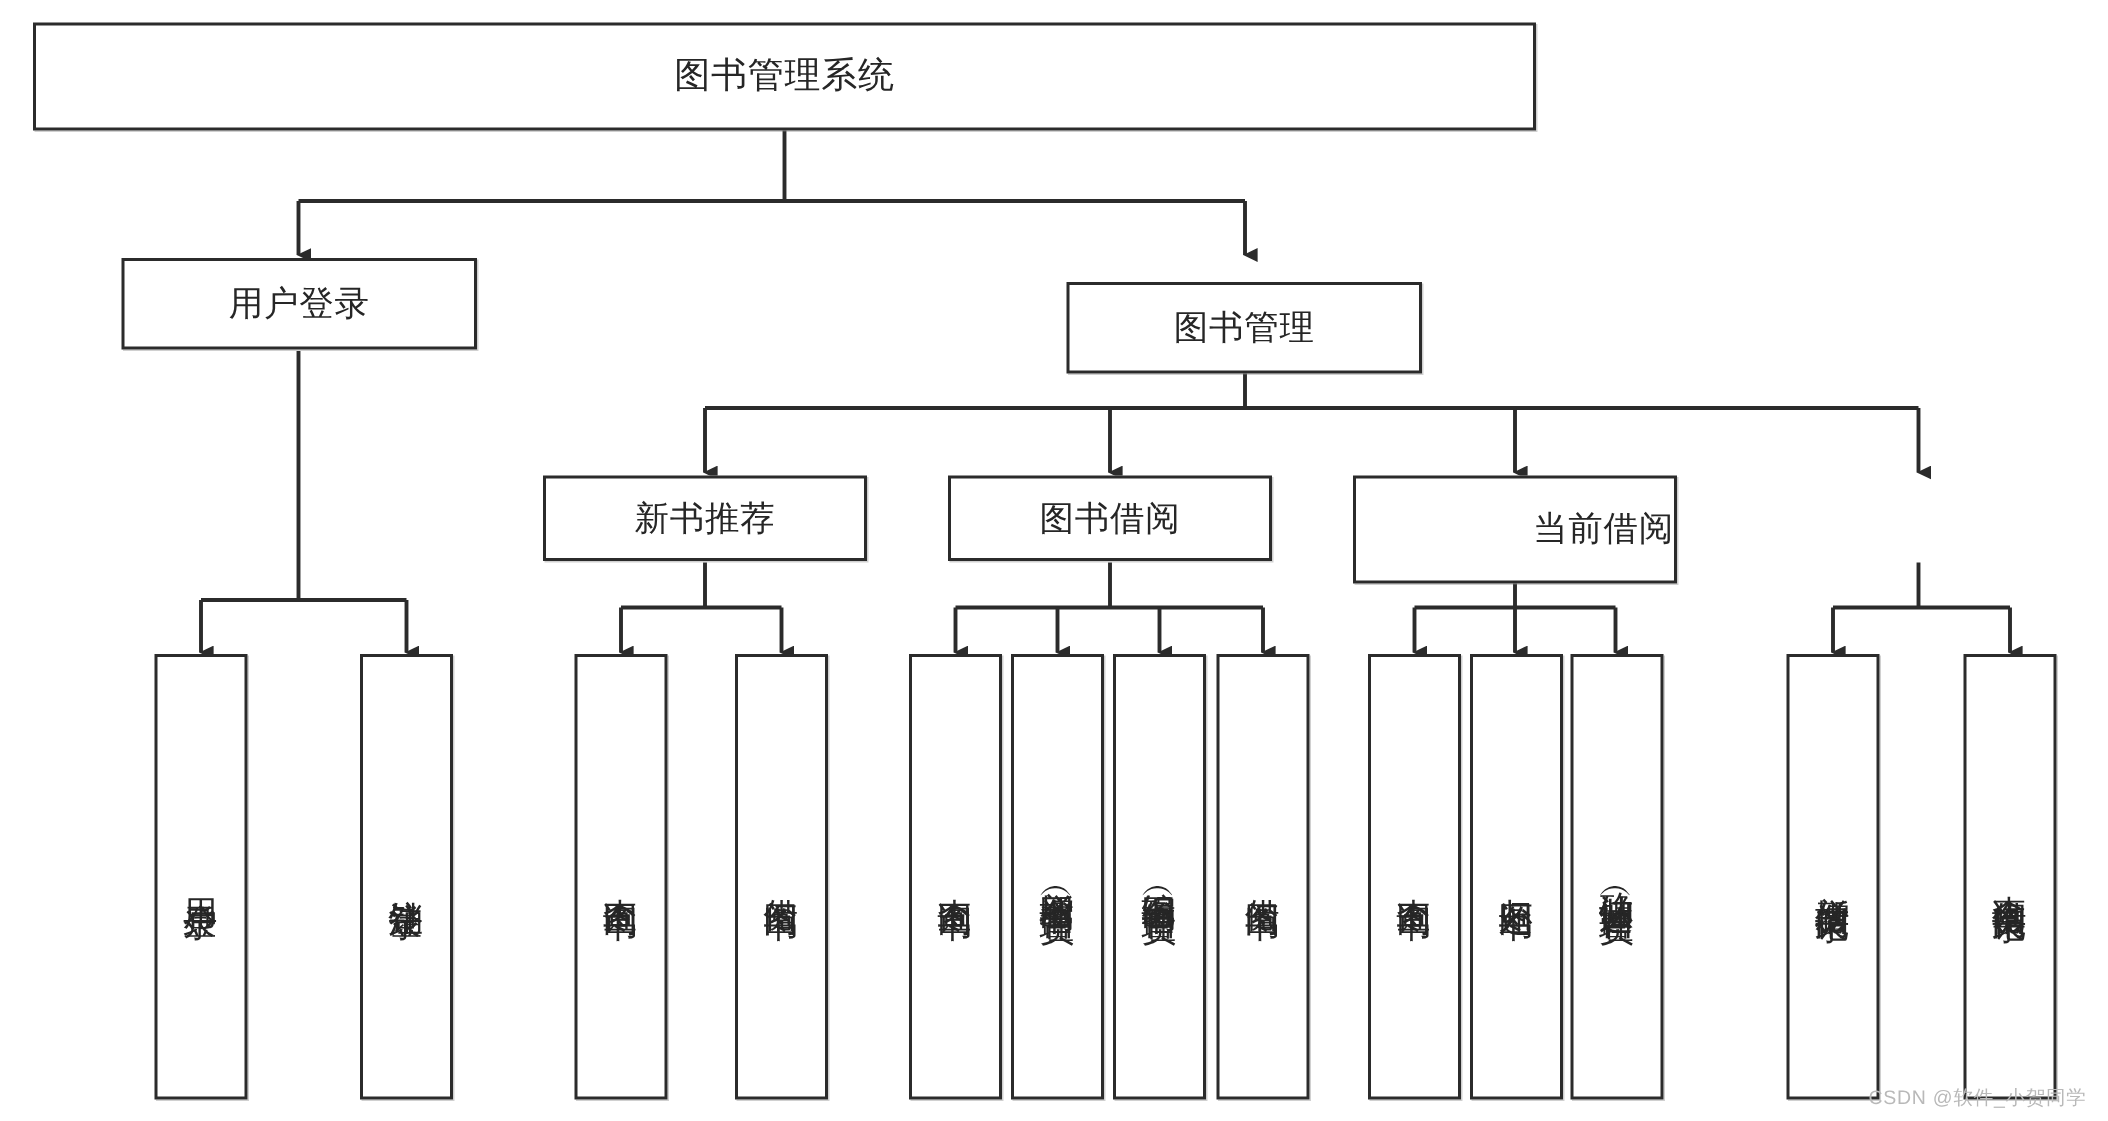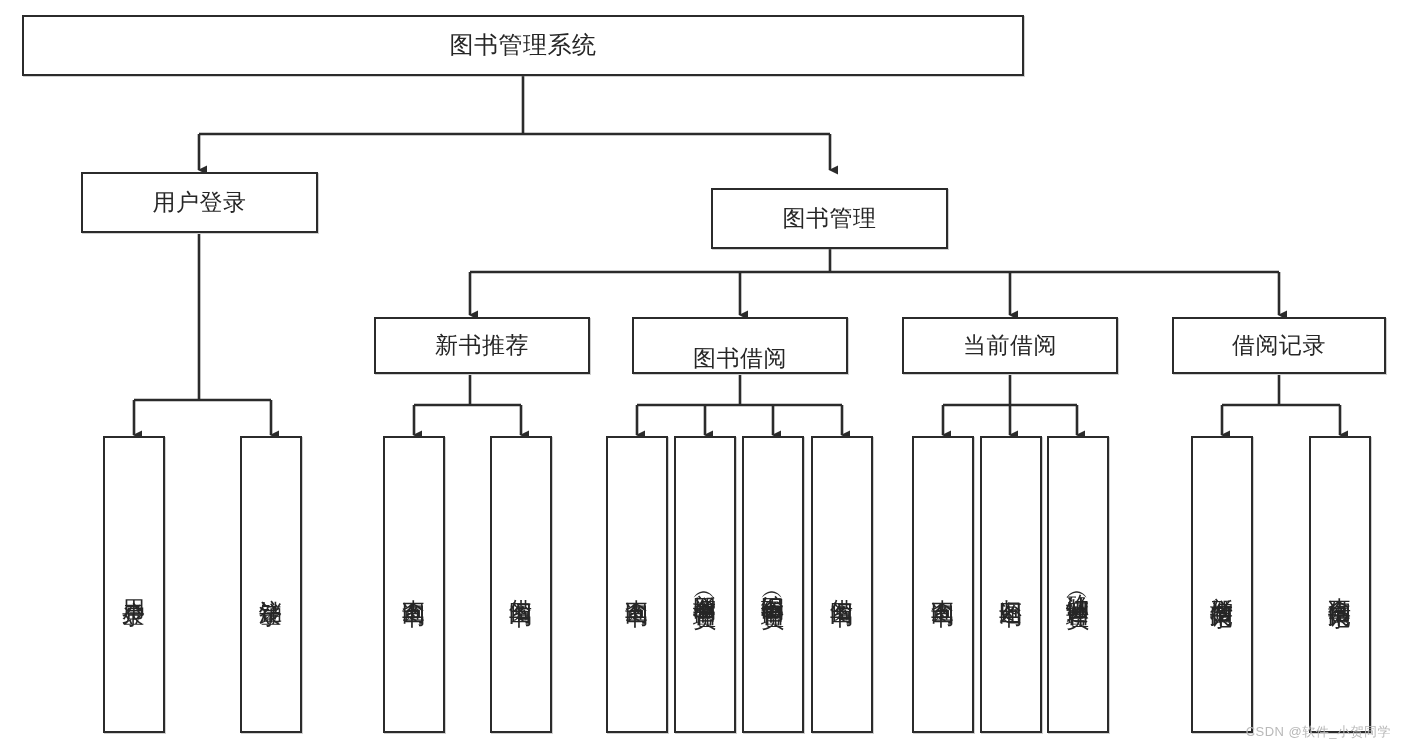--- a/index.html
+++ b/index.html
@@ -123,47 +123,44 @@
       <path d="M1010,405 L1010,435" marker-end="url(#arw)"></path>
       <path d="M1077,405 L1077,435" marker-end="url(#arw)"></path>
 
       <path d="M1279,375 L1279,405"></path>
       <path d="M1222,405 L1340,405"></path>
       <path d="M1222,405 L1222,435" marker-end="url(#arw)"></path>
       <path d="M1340,405 L1340,435" marker-end="url(#arw)"></path>
     </g>
   </svg>
 
-  <div class="node h root" style="left:22px; top:15px; width:1002px; height:61px;">
+  <div class="node h root" style="left:22px; top:15px; width:1002px; height:72px;">
     <span class="label">图书管理系统</span>
   </div>
 
   <div class="node h" style="left:81px; top:172px; width:237px; height:61px;">
     <span class="label">用户登录</span>
   </div>
 
   <div class="node h" style="left:711px; top:188px; width:237px; height:61px;">
     <span class="label">图书管理</span>
   </div>
 
-  <div class="node h" style="left:362px; top:317px; width:216px; height:57px;margin-left:12px;">
+  <div class="node h" style="left:362px; top:317px; width:216px; height:57px;">
     <span class="label">新书推荐</span>
   </div>
 
-  <div class="node h" style="left:632px; top:317px; width:216px; height:57px;align-items:flex-end;">
+  <div class="node h" style="left:632px; top:317px; width:216px; height:57px;">
     <span class="label">图书借阅</span>
   </div>
 
-  <div class="node h" style="left:902px; top:317px; width:216px; height:57px;">
+  <div class="node h" style="left:902px; top:317px; width:216px; height:72px;justify-content:flex-end;">
     <span class="label">当前借阅</span>
   </div>
 
-  <div class="node h" style="left:1172px; top:317px; width:214px; height:57px;">
-    <span class="label">借阅记录</span>
-  </div>
 
   <div class="node v" style="left:103px; top:436px; width:62px; height:297px;">
     <span class="label">用户登录</span>
   </div>
 
   <div class="node v" style="left:240px; top:436px; width:62px; height:297px;">
     <span class="label">注销登录</span>
   </div>
 
   <div class="node v" style="left:383px; top:436px; width:62px; height:297px;">

